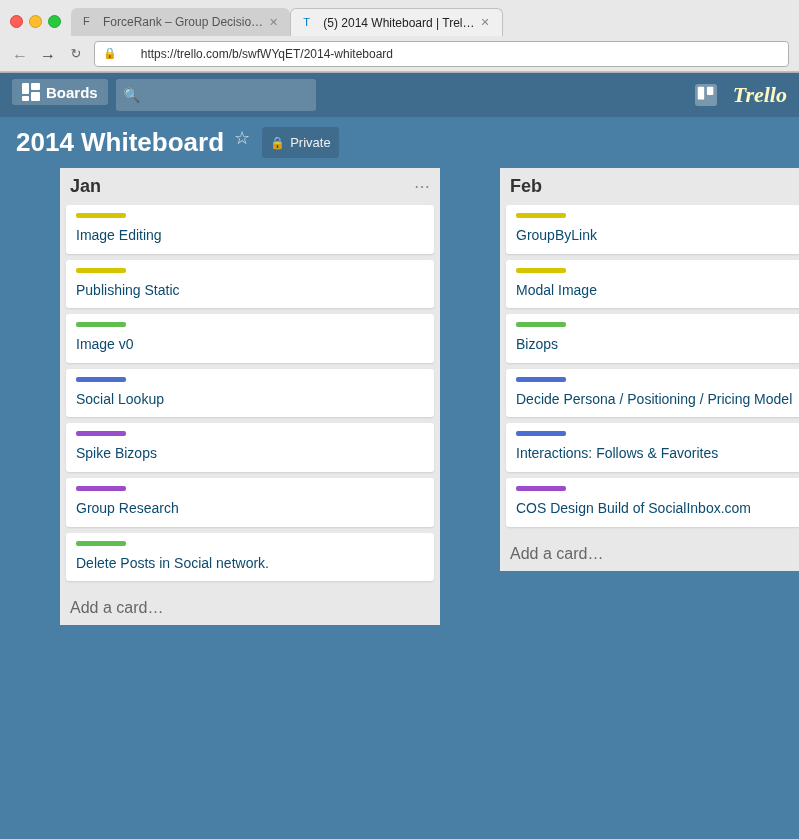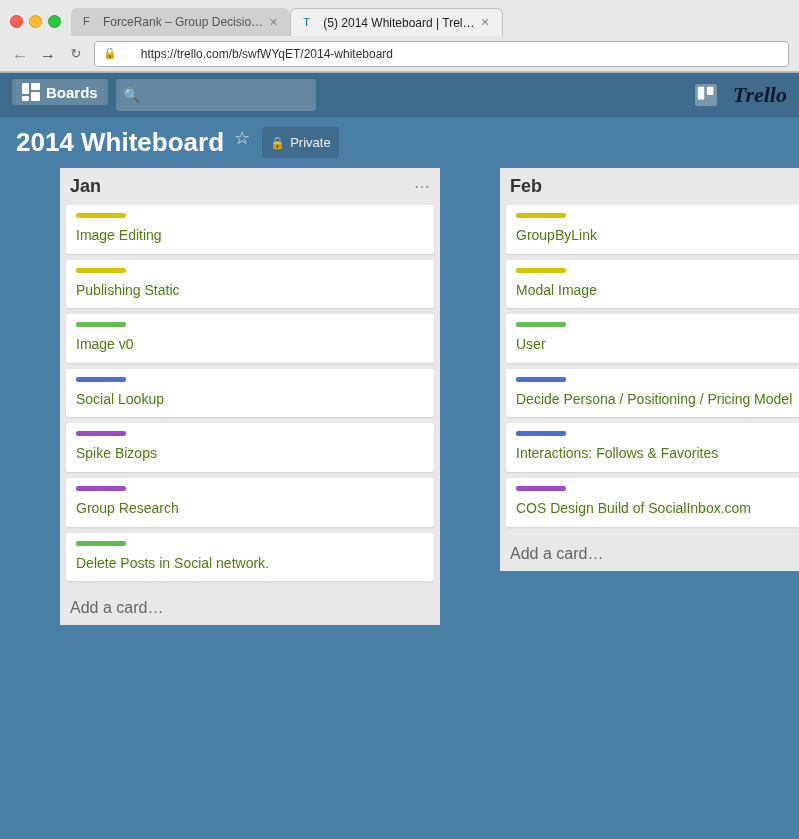--- a/index.html
+++ b/index.html
@@ -149,21 +149,21 @@
       align-items: center;
       background: rgba(255,255,255,0.2);
       border-radius: 3px;
       margin-left: 8px;
       padding: 4px 8px;
       width: 200px;
       height: 32px;
     }
     .search-icon-text { color: rgba(255,255,255,0.8); font-size: 14px; }
     .trello-logo {
-      color: #0f172a;
+      color: #fef9c3;
       font-size: 22px;
       font-style: italic;
       font-weight: bold;
       display: flex;
       align-items: center;
       gap: 16px;
       text-align: right;
     }
     .trello-logo-icon {
       width: 22px;
@@ -253,21 +253,21 @@
       cursor: pointer;
     }
     .card-label {
       height: 5px;
       border-radius: 2px;
       width: 50px;
       margin-bottom: 8px;
     }
     .card-text {
       font-size: 14px;
-      color: #4d7c0f;
+      color: #0c4a6e;
       line-height: 1.4;
     }
     .add-card-btn {
       padding: 8px 10px;
       color: #666;
       font-size: 16px;
       cursor: pointer;
     }
 
     
@@ -410,21 +410,21 @@
           <span class="card-text">GroupByLink</span>
         </div>
 
         <div class="card">
           <div class="card-label label-yellow"></div>
           <span class="card-text">Modal Image</span>
         </div>
 
         <div class="card">
           <div class="card-label label-green"></div>
-          <span class="card-text">User</span>
+          <span class="card-text">Bizops</span>
         </div>
 
         <div class="card">
           <div class="card-label label-blue"></div>
           <span class="card-text">Decide Persona / Positioning / Pricing Model</span>
         </div>
 
         <div class="card">
           <div class="card-label label-blue"></div>
           <span class="card-text">Interactions: Follows &amp; Favorites</span>

